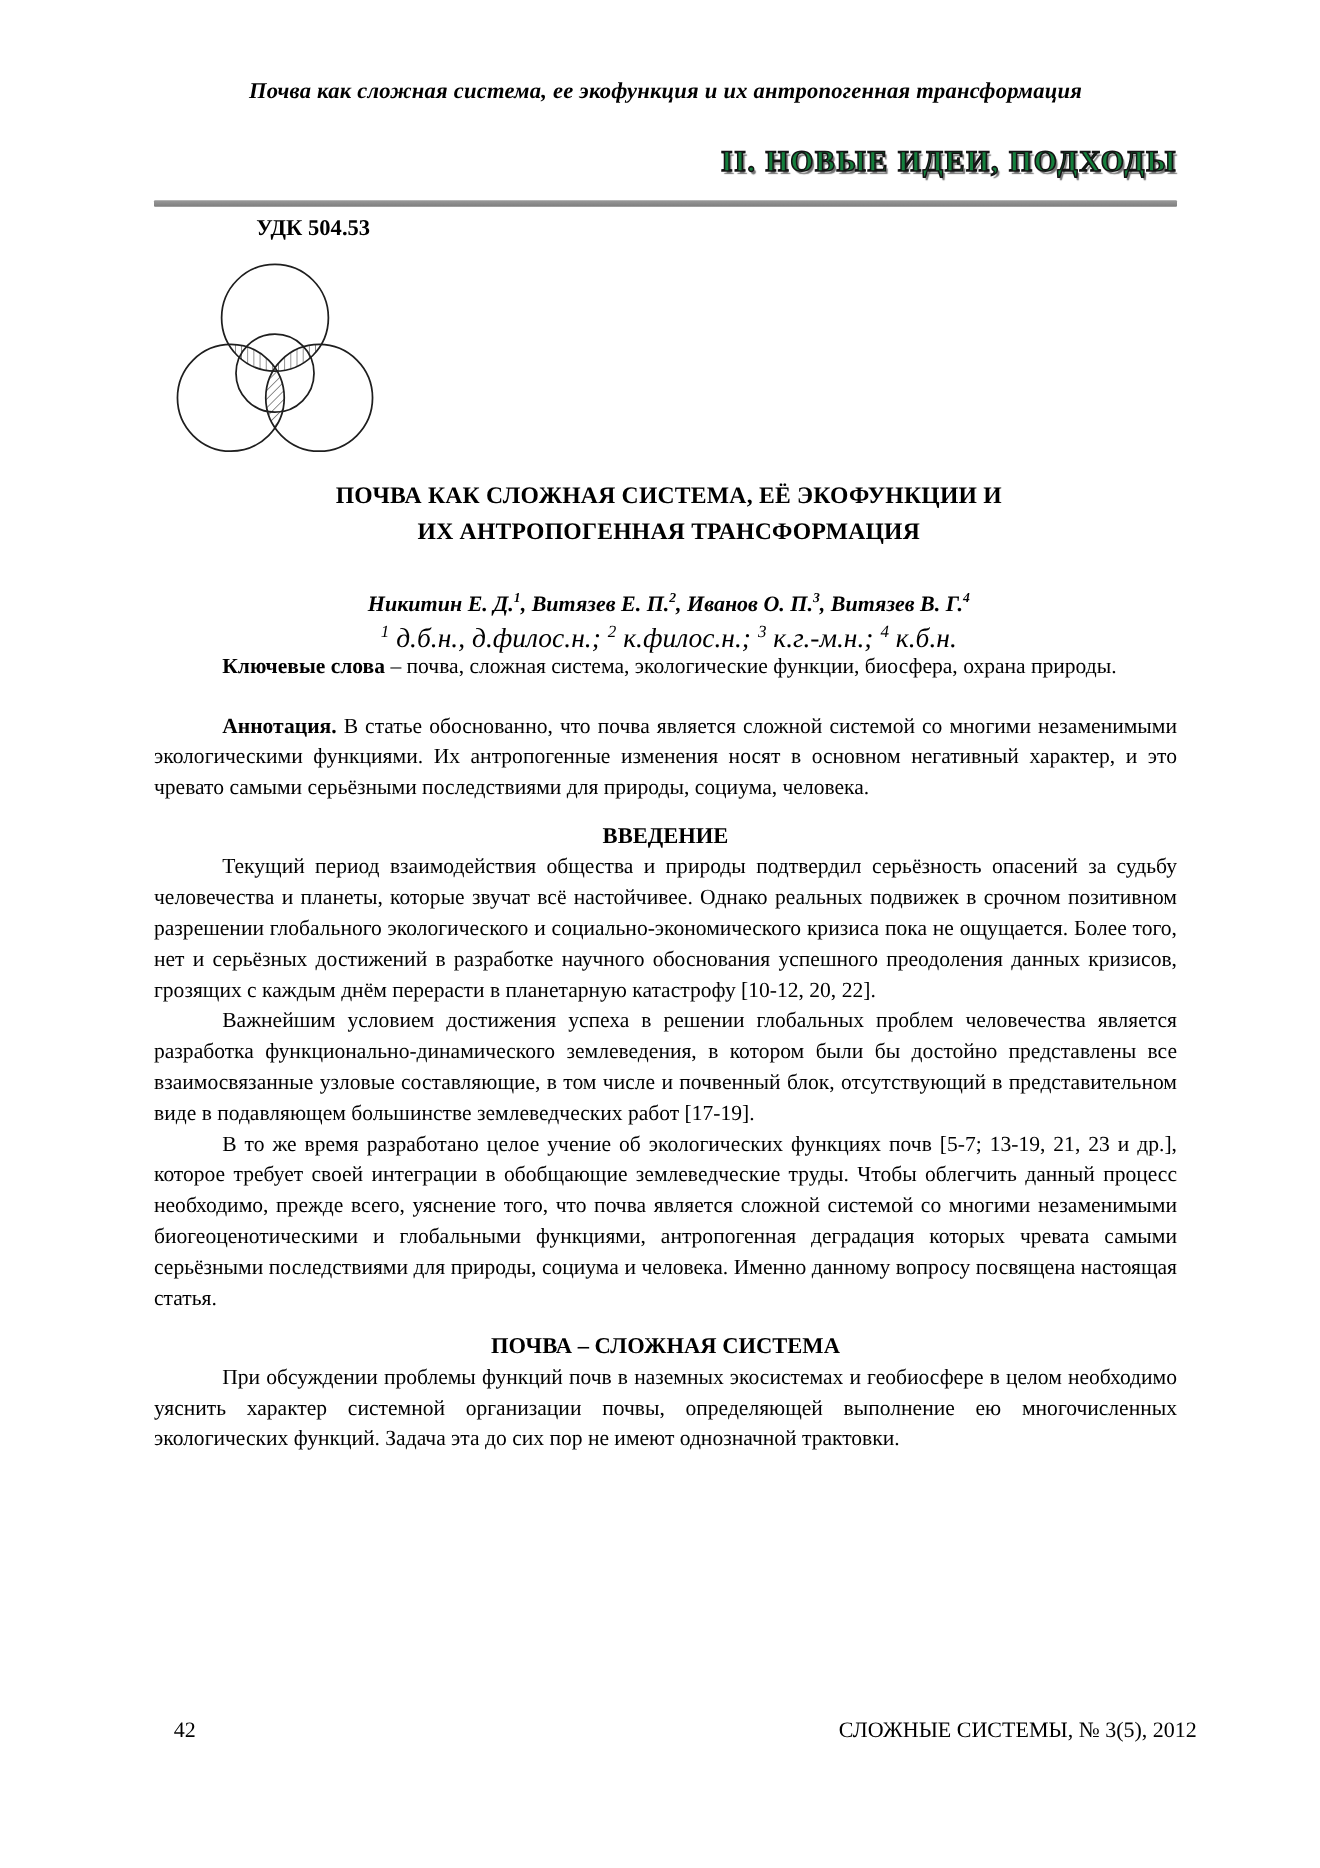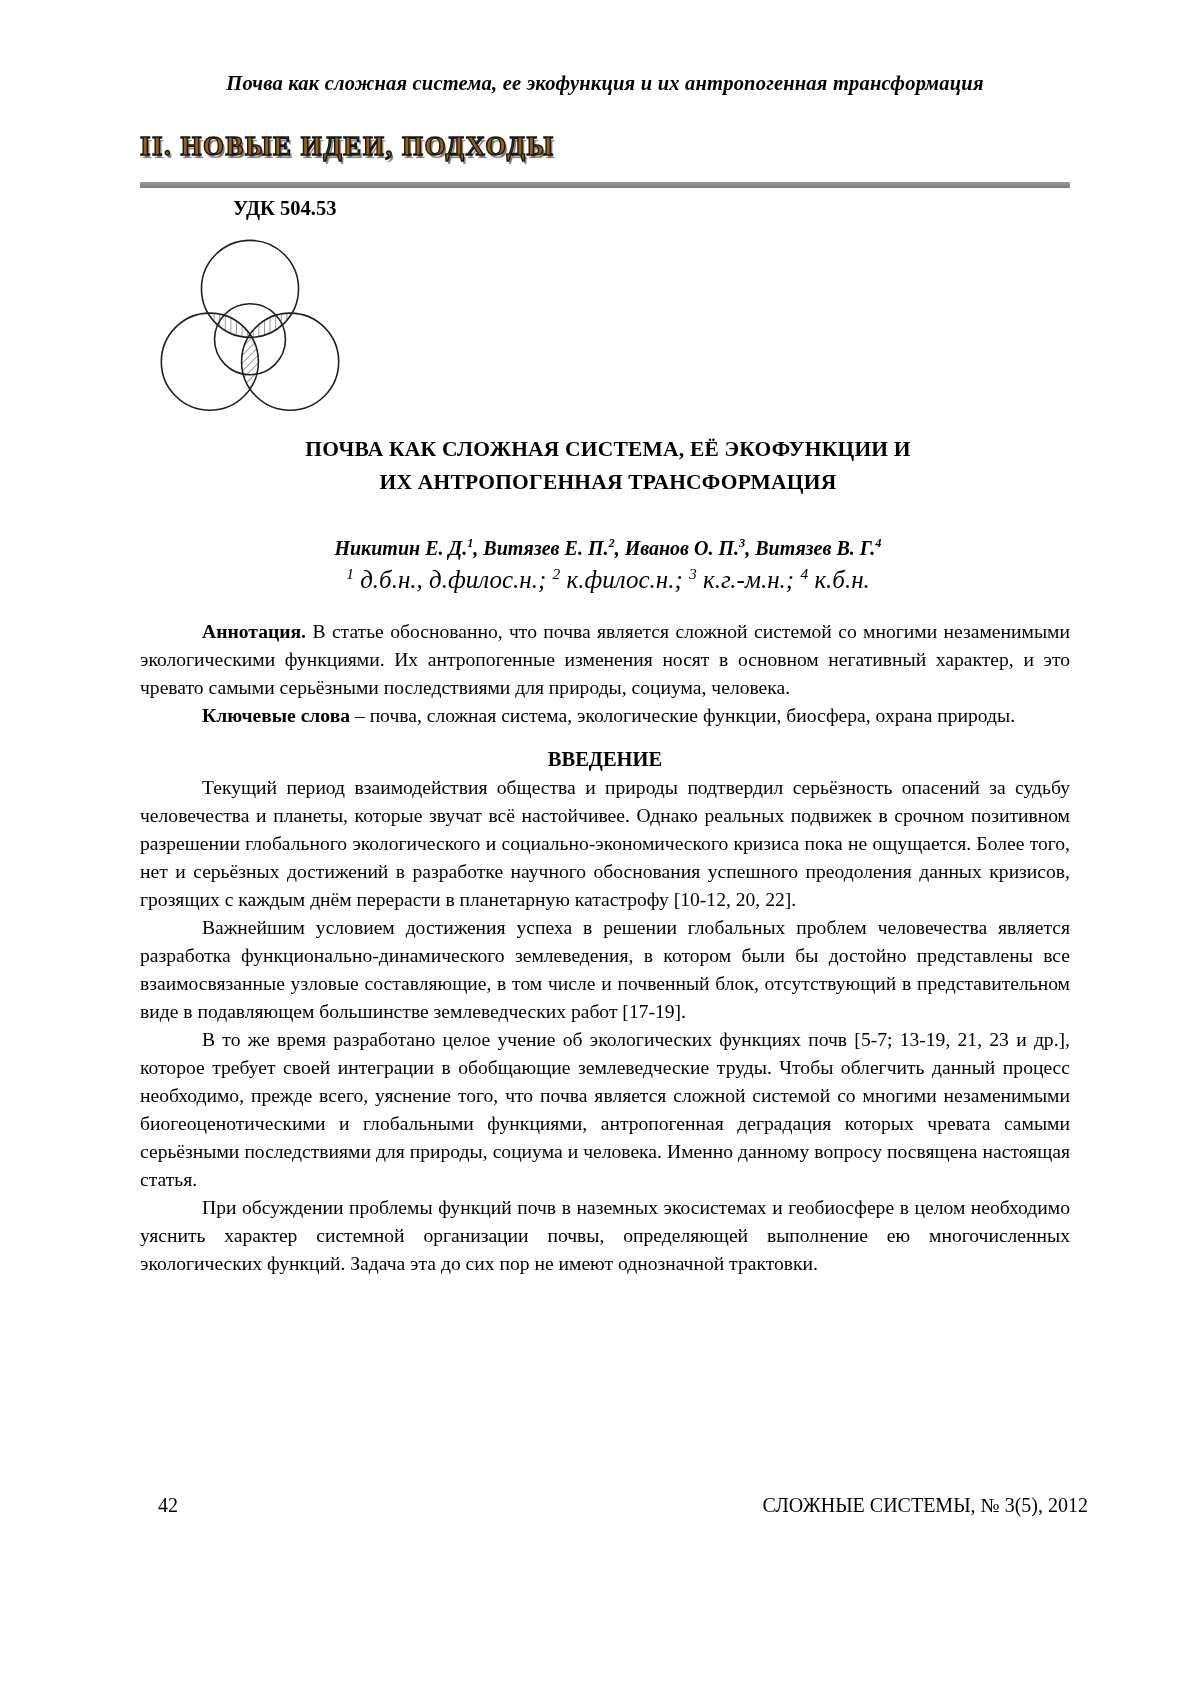--- a/index.html
+++ b/index.html
@@ -15,25 +15,25 @@
   }
   .running-head {
     padding-top: 70px;
     text-align: center;
     font-weight: bold; font-style: italic;
     font-size: 20.5px; line-height: 26px;
     letter-spacing: 0.2px;
   }
   .section-banner {
     margin-top: 34px;
-    text-align: left;
+    text-align: right;
     font-weight: bold;
     font-size: 27px; line-height: 32px;
     letter-spacing: 1.5px;
-    color: #a16207;
+    color: #15803d;
     -webkit-text-stroke: 1.4px #141414;
     text-shadow: 2px 3px 1px rgba(0,0,0,0.55);
   }
   .divider-rule {
     margin-top: 20px;
     height: 6px;
     background: linear-gradient(#9a9a9a, #7d7d7d);
     border-radius: 1px;
   }
   .udc {
@@ -69,21 +69,21 @@
   }
   .annotation { margin-top: 26px; }
   .bold-label { font-weight: bold; }
   .section-heading {
     text-align: center;
     font-weight: bold;
     font-size: 20.5px; line-height: 28px;
     margin-top: 15px; margin-bottom: 1px;
   }
   .footer-row {
-    position: absolute; left: 158px; top: 1492px; width: 930px;
+    position: absolute; left: 158px; top: 1560px; width: 930px;
     display: flex; justify-content: space-between;
     font-size: 20px; line-height: 26px;
   }
 </style>
 </head>
 <body>
 
 <div class="content">
 
   <div class="running-head">Почва как сложная система, ее экофункция и их антропогенная трансформация</div>
@@ -141,30 +141,31 @@
       </div>
       <div class="authors-line">
         <span>Никитин Е. Д.</span><sup>1</sup><span>, </span><span>Витязев Е. П.</span><sup>2</sup><span>, </span><span>Иванов О. П.</span><sup>3</sup><span>, </span><span>Витязев В. Г.</span><sup>4</sup>
       </div>
       <div class="degrees-line">
         <sup>1</sup><span> д.б.н., д.филос.н.; </span><sup>2</sup><span> к.филос.н.; </span><sup>3</sup><span> к.г.-м.н.; </span><sup>4</sup><span> к.б.н.</span>
       </div>
     </div>
   </div>
 
+  <p class="para"><span class="bold-label">Ключевые слова</span><span> – почва, сложная система, экологические функции, биосфера, охрана природы.</span></p>
+
   <p class="para annotation"><span class="bold-label">Аннотация.</span><span> В статье обоснованно, что почва является сложной системой со многими незаменимыми экологическими функциями. Их антропогенные изменения носят в основном негативный характер, и это чревато самыми серьёзными последствиями для природы, социума, человека.</span></p>
-
-  <p class="para"><span class="bold-label">Ключевые слова</span><span> – почва, сложная система, экологические функции, биосфера, охрана природы.</span></p>
 
   <div class="section-heading">ВВЕДЕНИЕ</div>
 
   <p class="para">Текущий период взаимодействия общества и природы подтвердил серьёзность опасений за судьбу человечества и планеты, которые звучат всё настойчивее. Однако реальных подвижек в срочном позитивном разрешении глобального экологического и социально-экономического кризиса пока не ощущается. Более того, нет и серьёзных достижений в разработке научного обоснования успешного преодоления данных кризисов, грозящих с каждым днём перерасти в планетарную катастрофу [10-12, 20, 22].</p>
   <p class="para">Важнейшим условием достижения успеха в решении глобальных проблем человечества является разработка функционально-динамического землеведения, в котором были бы достойно представлены все взаимосвязанные узловые составляющие, в том числе и почвенный блок, отсутствующий в представительном виде в подавляющем большинстве землеведческих работ [17-19].</p>
   <p class="para">В то же время разработано целое учение об экологических функциях почв [5-7; 13-19, 21, 23 и др.], которое требует своей интеграции в обобщающие землеведческие труды. Чтобы облегчить данный процесс необходимо, прежде всего, уяснение того, что почва является сложной системой со многими незаменимыми биогеоценотическими и глобальными функциями, антропогенная деградация которых чревата самыми серьёзными последствиями для природы, социума и человека. Именно данному вопросу посвящена настоящая статья.</p>
 
+  <div class="section-heading">ПОЧВА – СЛОЖНАЯ СИСТЕМА</div>
 
   <p class="para">При обсуждении проблемы функций почв в наземных экосистемах и геобиосфере в целом необходимо уяснить характер системной организации почвы, определяющей выполнение ею многочисленных экологических функций. Задача эта до сих пор не имеют однозначной трактовки.</p>
 
 </div>
 
 <div class="footer-row">
   <span>42</span>
   <span>СЛОЖНЫЕ СИСТЕМЫ, № 3(5), 2012</span>
 </div>
 

